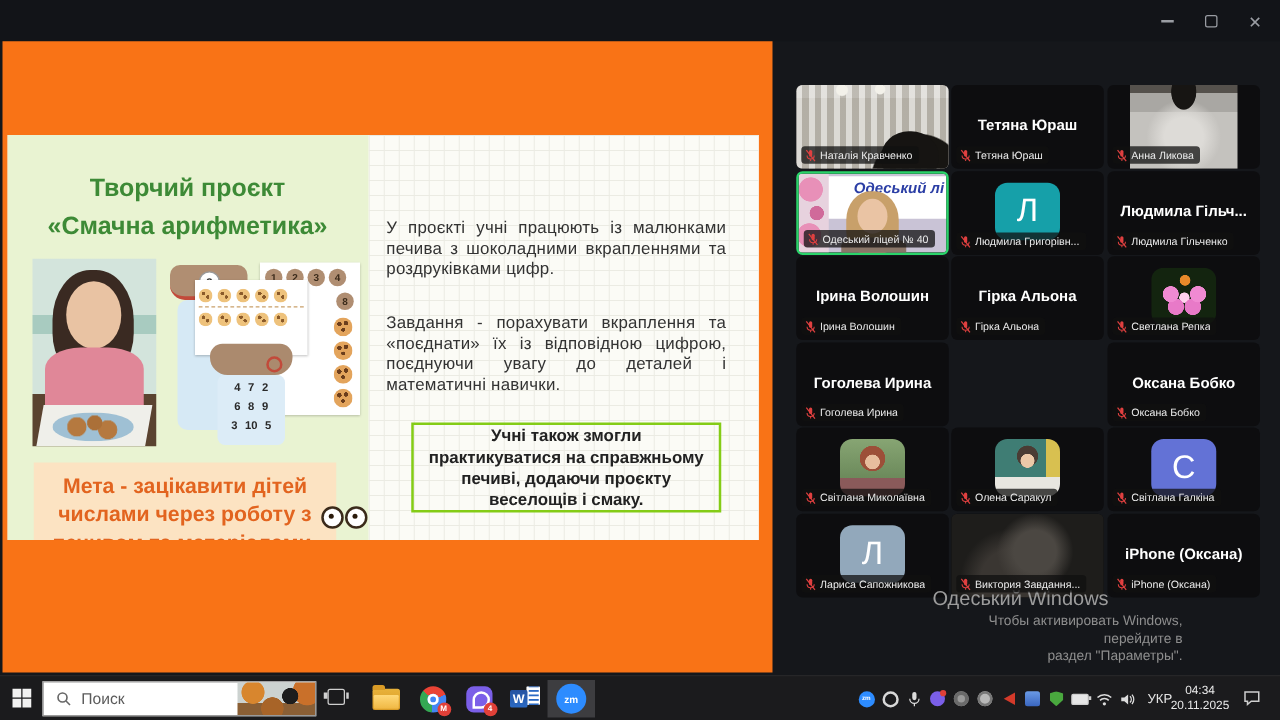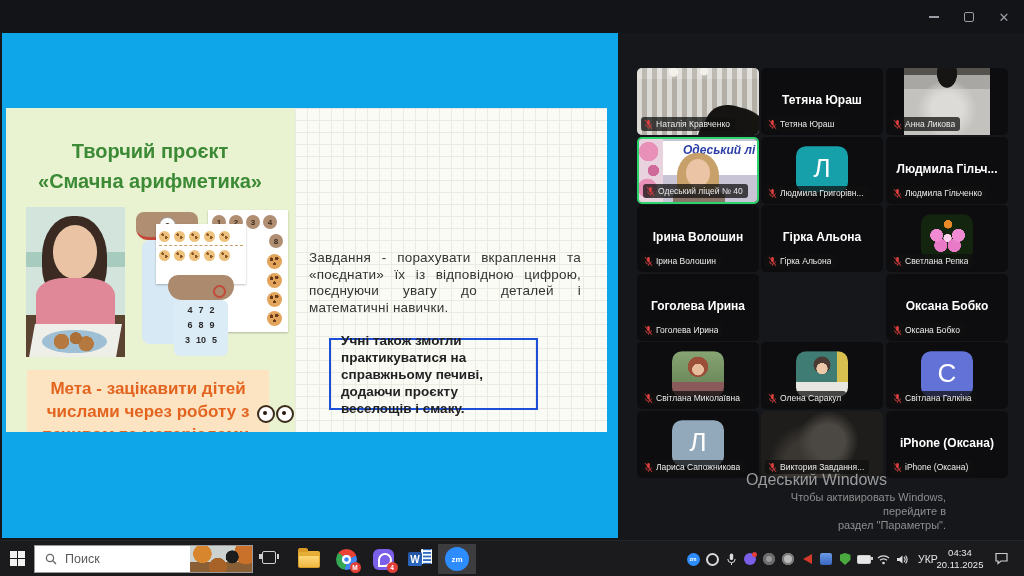--- a/index.html
+++ b/index.html
@@ -8,21 +8,21 @@
 
   
   .titlebar{position:absolute;left:0;top:0;width:100%;height:33px;background:#121418;}
   .winctl{position:absolute;top:8px;width:18px;height:18px;color:#9a9da3;font-size:13px;
           display:flex;align-items:center;justify-content:center;cursor:default;}
   .ctl-min{left:925px;}.ctl-max{left:960px;}.ctl-close{left:995px;}
   .ctl-min::after{content:"";width:10px;height:1.4px;background:#9a9da3;display:block;}
   .ctl-max::after{content:"";width:8px;height:8px;border:1.3px solid #9a9da3;border-radius:2px;display:block;}
 
   
-  .share{position:absolute;left:2px;top:33px;width:616px;height:505px;background:#0ea5e9;}
+  .share{position:absolute;left:2px;top:33px;width:616px;height:505px;background:#f97316;}
   .slide{position:absolute;left:4px;top:75px;width:601px;height:324px;background:#fbfbf6;overflow:hidden;}
   .green-panel{position:absolute;left:0;top:0;width:289px;height:324px;background:#e9f3d2;}
   .grid-panel{position:absolute;left:289px;top:0;width:312px;height:324px;background:#fbfbf6;
      background-image:linear-gradient(#ebebe3 1px,transparent 1px),linear-gradient(90deg,#ebebe3 1px,transparent 1px);
      background-size:12px 12px;}
   .slide-title{position:absolute;left:12px;top:28px;width:264px;text-align:center;
      color:#3d8a36;font-weight:bold;font-size:20px;line-height:30px;}
 
   
   .photo{position:absolute;left:20px;top:99px;width:99px;height:150px;overflow:hidden;
@@ -79,23 +79,23 @@
                 radial-gradient(circle at 85% 60%,#5a3a1a 0 7%,transparent 8%),
                 radial-gradient(circle at 20% 70%,#e86a8a 0 12%,transparent 13%),#b27a47;}
   .mascot .gl{position:absolute;top:9px;width:14px;height:14px;border:2.5px solid #3a2a1a;border-radius:50%;background:#fff;}
   .mascot .gl.l{left:4px;}.mascot .gl.r{left:23px;}
   .mascot .gl::after{content:"";position:absolute;left:4px;top:4px;width:4px;height:4px;border-radius:50%;background:#2a1a0a;}
 
   
   .para{position:absolute;left:303px;width:272px;font-size:13.5px;line-height:16.5px;color:#333;
      text-align:justify;letter-spacing:.2px;}
   .para1{top:66px;}.para2{top:142px;}
-  .callout{position:absolute;left:323px;top:230px;width:209px;height:72px;border:2px solid #1d4ed8;
+  .callout{position:absolute;left:323px;top:230px;width:248px;height:72px;border:2px solid #84cc16;
      box-sizing:border-box;display:flex;align-items:center;justify-content:center;padding:4px 10px;
-     font-size:13.5px;font-weight:bold;color:#222;line-height:17px;}
+     font-size:13.5px;font-weight:bold;color:#222;text-align:center;line-height:17px;}
 
   
   .tile{position:absolute;width:122px;height:67px;background:#0d0d0f;border-radius:5px;overflow:hidden;box-sizing:border-box;}
   .tile.active{border:2.5px solid #2ad46a;}
   .center-name{position:absolute;left:0;top:38%;width:100%;text-align:center;
      color:#fff;font-size:12px;font-weight:bold;}
   .pill{position:absolute;left:4px;bottom:4px;max-width:114px;display:flex;align-items:center;gap:3px;
      background:rgba(16,16,16,.75);border-radius:3px;padding:1.5px 5px 1.5px 3px;z-index:5;}
   .pill span{color:#ececec;font-size:8.5px;white-space:nowrap;overflow:hidden;text-overflow:ellipsis;}
   .avatar{position:absolute;left:50%;top:50%;transform:translate(-50%,-54%);width:52px;height:46px;
@@ -306,20 +306,21 @@
           </div>
         </div>
       </div>
 
       <div class="goal-box">Мета - зацікавити дітей числами через роботу з печивом та  матеріалами.</div>
       <div class="mascot">
         <div class="gl l"></div>
           <div class="gl r"></div>
       </div>
 
+      <div class="para para1">У проєкті учні працюють із малюнками печива з шоколадними вкрапленнями та роздруківками цифр.</div>
       <div class="para para2">Завдання - порахувати вкраплення та «поєднати» їх із відповідною цифрою, поєднуючи увагу до деталей і математичні навички.</div>
       <div class="callout">Учні також змогли практикуватися на справжньому печиві, додаючи проєкту веселощів і смаку.</div>
     </div>
   </div>
 
   <div class="tile" style="left:637px;top:68px;padding-left:43px;">
     <div class="v-room">
         <div class="head"></div>
       </div>
     <div class="pill">

